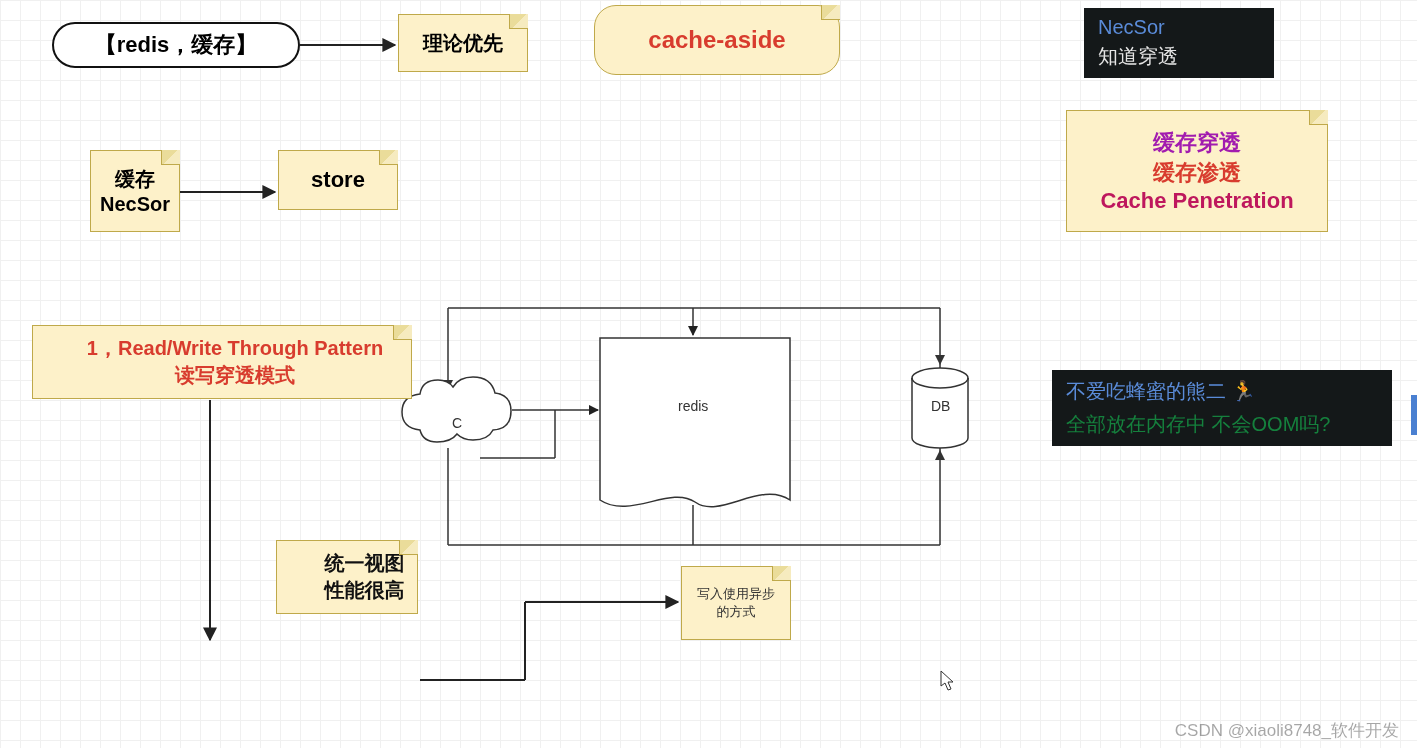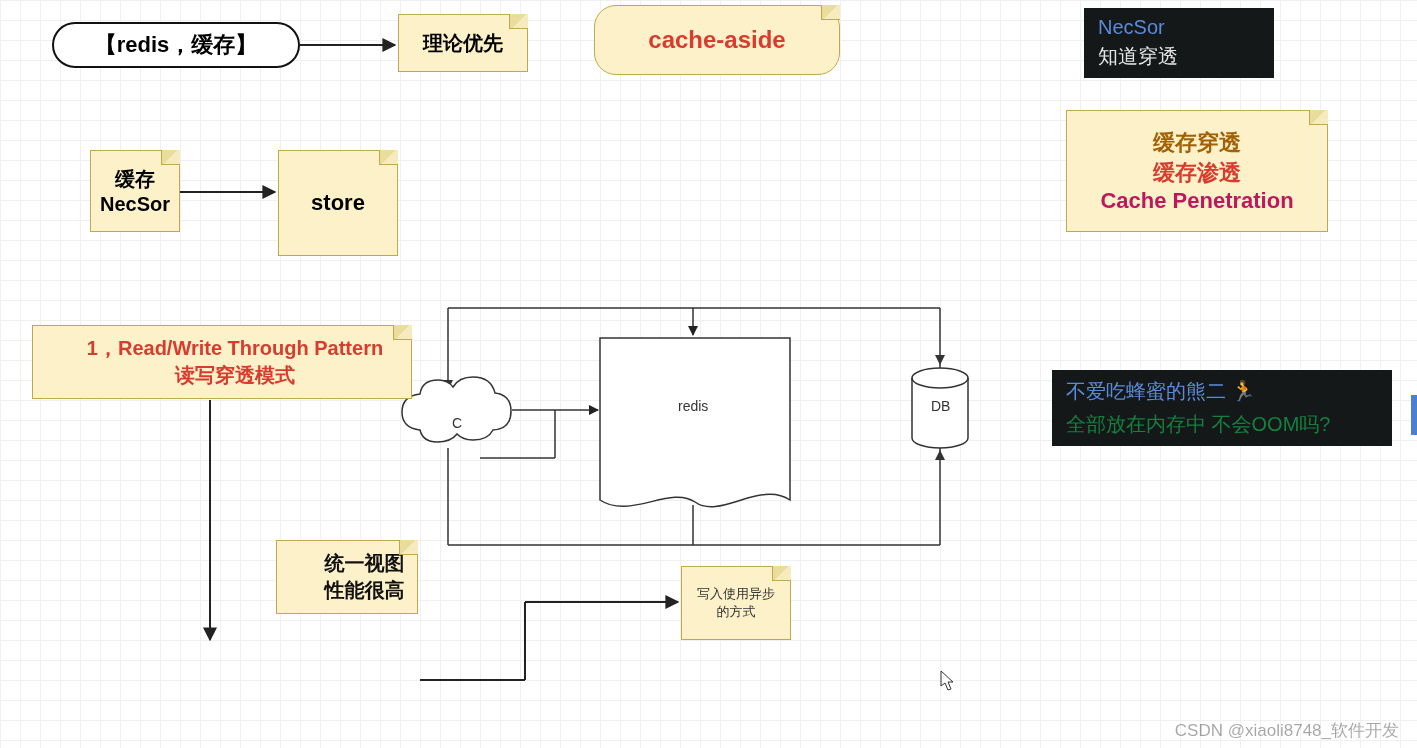--- a/index.html
+++ b/index.html
@@ -178,42 +178,42 @@
 
   <div class="el note bold huge red" style="left:594px; top:5px; width:246px; height:70px;">
     <span>cache-aside</span>
   </div>
 
   <div class="el note bold mid" style="left:90px; top:150px; width:90px; height:82px;">
     <span>缓存</span>
     <span>NecSor</span>
   </div>
 
-  <div class="el note bold big" style="left:278px; top:150px; width:120px; height:106px;text-align:right;">
+  <div class="el note bold big" style="left:278px; top:150px; width:120px; height:60px;text-align:right;">
     <span>store</span>
   </div>
 
   <div class="el note bold mid red" style="left:32px; top:325px; width:380px; height:74px;padding-left:32px;">
     <span>1，Read/Write Through Pattern</span>
     <span>读写穿透模式</span>
   </div>
 
   <div class="el note bold mid" style="left:276px; top:540px; width:142px; height:74px; color:#111;padding-left:41px;">
     <span>统一视图</span>
     <span>性能很高</span>
   </div>
 
 
   <div class="el note tiny" style="left:681px; top:566px; width:110px; height:74px; color:#333;">
     <span>写入使用异步</span>
     <span>的方式</span>
   </div>
 
   <div class="el note bold" style="left:1066px; top:110px; width:262px; height:122px; font-size:22px;">
-    <span style="color:#a16207;">缓存穿透</span>
+    <span style="color:#a21caf;">缓存穿透</span>
     <span class="red">缓存渗透</span>
     <span style="color:#be185d;">Cache Penetration</span>
   </div>
 
   <div class="shape-label" style="left:452px; top:415px;">C</div>
   <div class="shape-label" style="left:678px; top:398px;">redis</div>
   <div class="shape-label" style="left:931px; top:398px;">DB</div>
 
   <div class="el dark" style="left:1084px; top:8px; width:190px;">
     <div class="blue" style="margin-bottom:4px;">NecSor</div>

